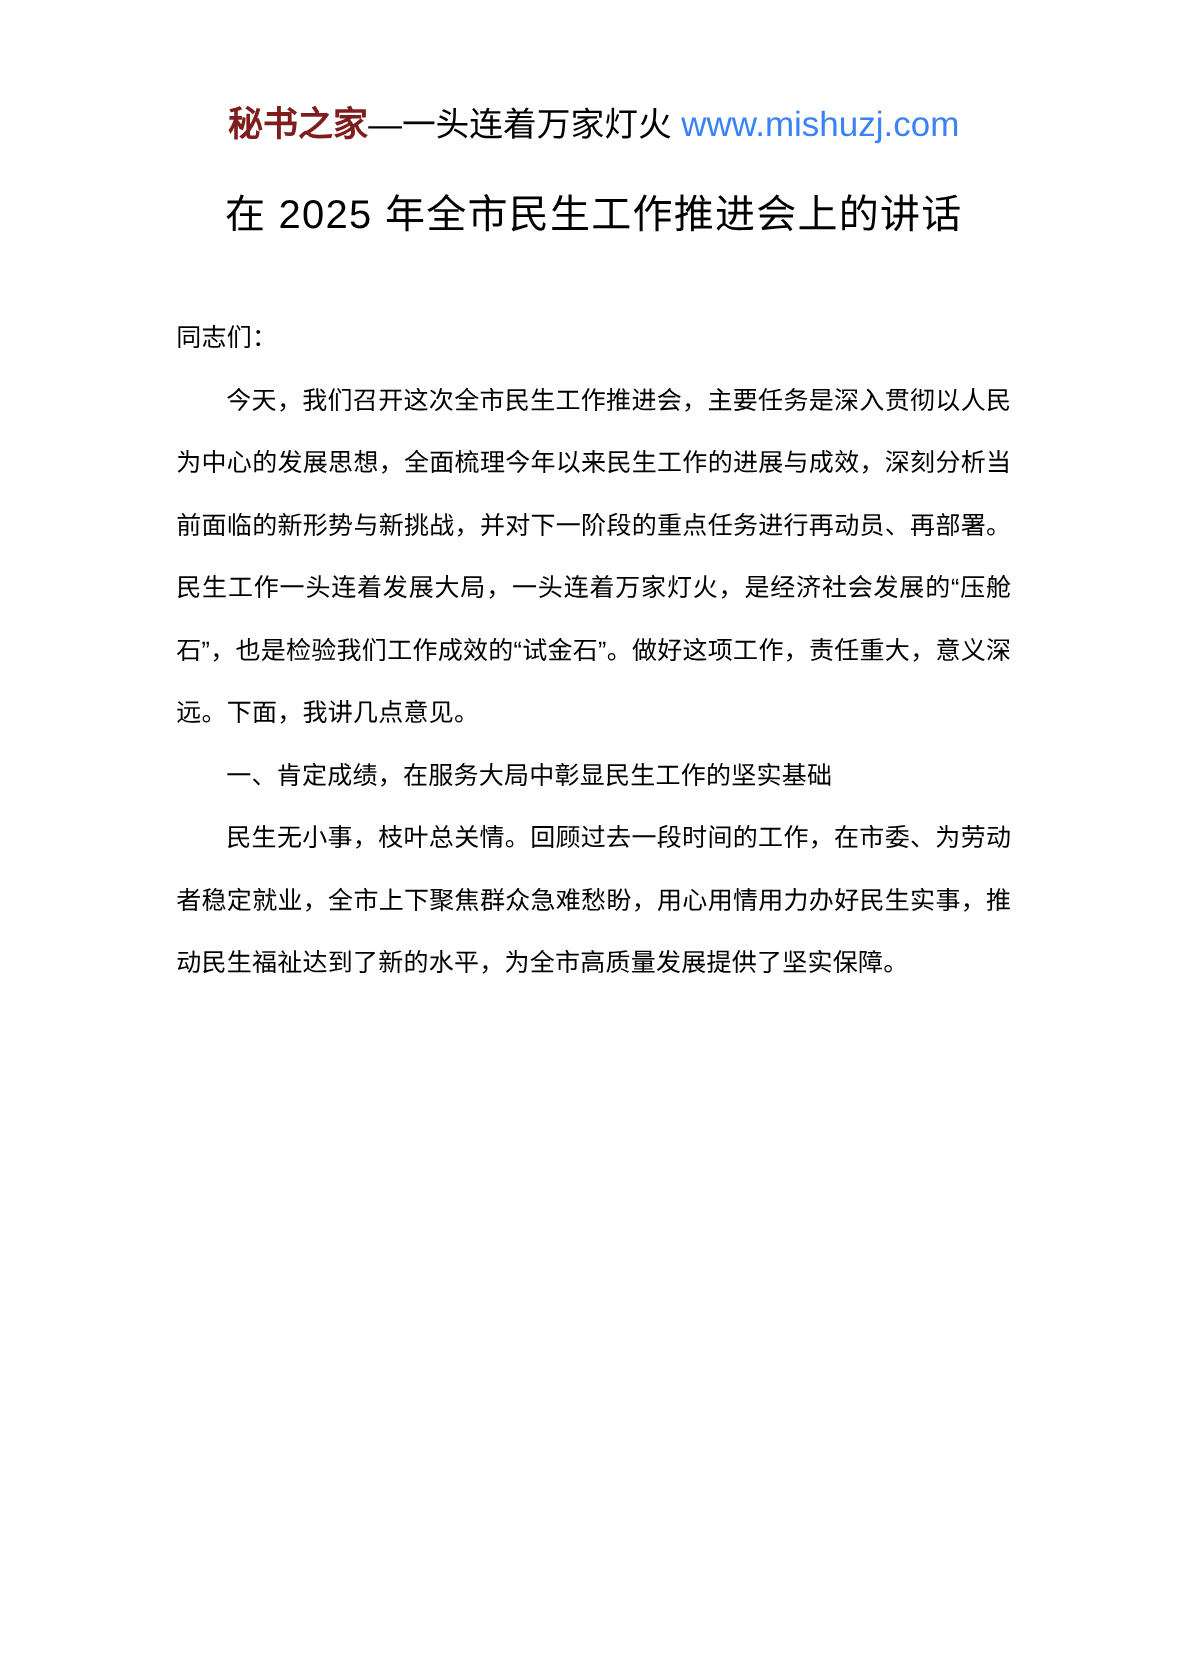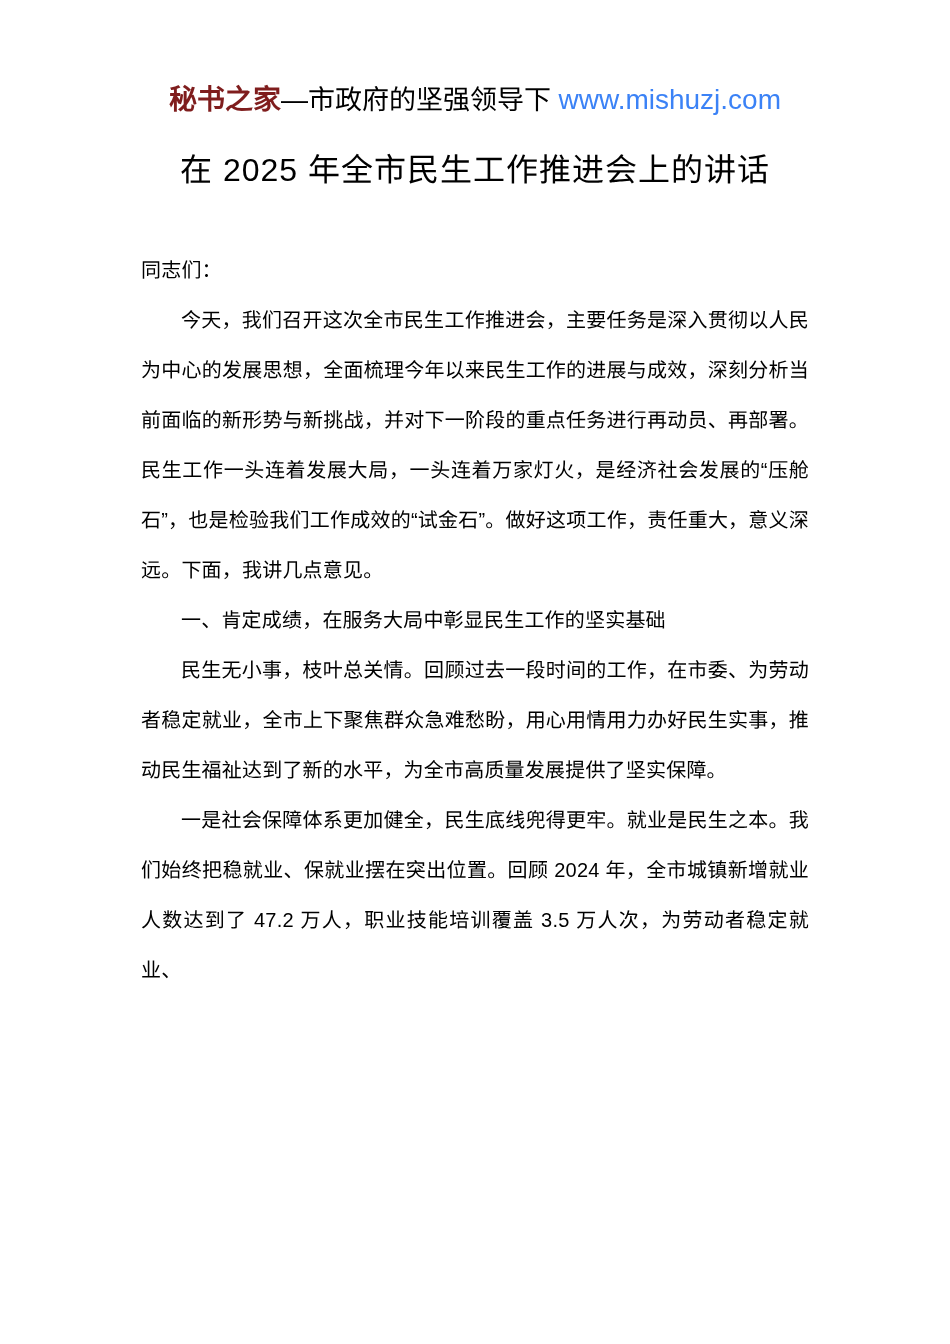--- a/index.html
+++ b/index.html
@@ -57,26 +57,25 @@
   .doc-body p { margin: 0; padding: 0; }
   .doc-body p.indent { text-indent: 2em; }
   .doc-body p.heading { text-indent: 2em; font-weight: normal; }
 </style>
 </head>
 <body>
 
 <div class="page">
 
   <div class="header-banner">
-    <span class="site-name">秘书之家</span><span class="site-tagline">—市政府的坚强领导下 </span><span class="site-url">www.mishuzj.com</span>
+    <span class="site-name">秘书之家</span><span class="site-tagline">—一头连着万家灯火 </span><span class="site-url">www.mishuzj.com</span>
   </div>
 
   <h1 class="doc-title">在 2025 年全市民生工作推进会上的讲话</h1>
 
   <div class="doc-body">
     <p>同志们：</p>
     <p class="indent">今天，我们召开这次全市民生工作推进会，主要任务是深入贯彻以人民为中心的发展思想，全面梳理今年以来民生工作的进展与成效，深刻分析当前面临的新形势与新挑战，并对下一阶段的重点任务进行再动员、再部署。民生工作一头连着发展大局，一头连着万家灯火，是经济社会发展的“压舱石”，也是检验我们工作成效的“试金石”。做好这项工作，责任重大，意义深远。下面，我讲几点意见。</p>
     <p class="heading">一、肯定成绩，在服务大局中彰显民生工作的坚实基础</p>
     <p class="indent">民生无小事，枝叶总关情。回顾过去一段时间的工作，在市委、为劳动者稳定就业，全市上下聚焦群众急难愁盼，用心用情用力办好民生实事，推动民生福祉达到了新的水平，为全市高质量发展提供了坚实保障。</p>
-    <p class="indent">一是社会保障体系更加健全，民生底线兜得更牢。就业是民生之本。我们始终把稳就业、保就业摆在突出位置。回顾 2024 年，全市城镇新增就业人数达到了 47.2 万人，职业技能培训覆盖 3.5 万人次，为劳动者稳定就业、</p>
   </div>
 
 </div>
 
 </body></html>

